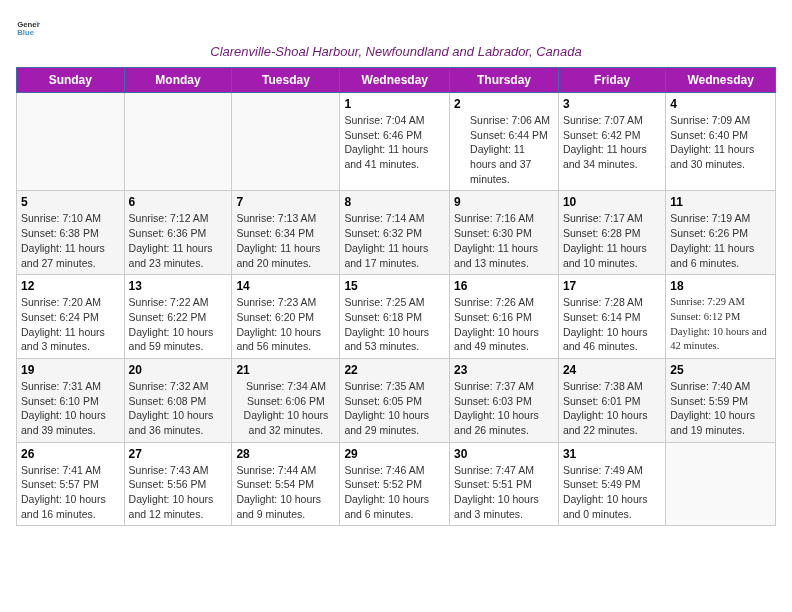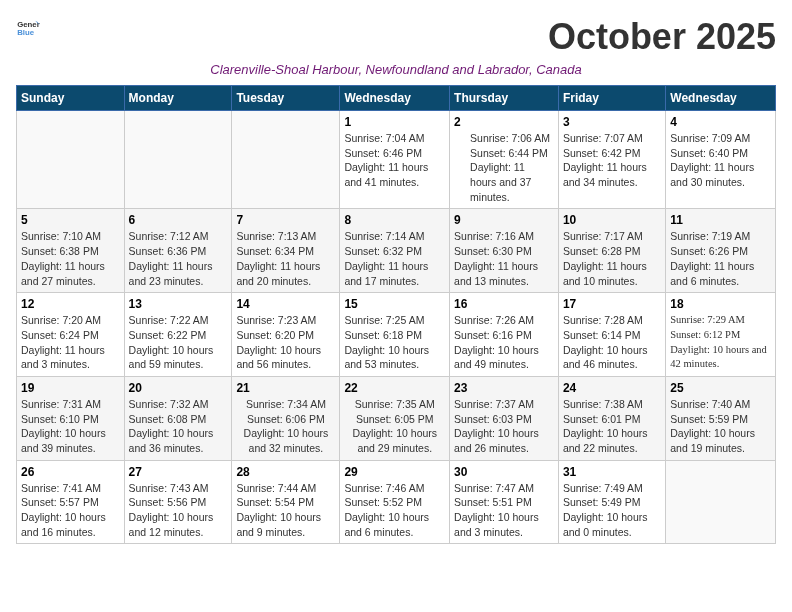--- a/index.html
+++ b/index.html
@@ -37,24 +37,24 @@
       color: #701a75;
       margin-bottom: 8px;
       font-style: italic;
     }
     table {
       width: 100%;
       border-collapse: collapse;
       font-size: 10.5px;
     }
     thead th {
-      background-color: #0c4a6e;
+      background-color: #a21caf;
       color: #fff;
       padding: 5px 4px;
-      text-align: left;
+      text-align: center;
       font-size: 12px;
       font-weight: bold;
       border: 1px solid #3a6aaa;
     }
     tbody td {
       border: 1px solid #ccc;
       vertical-align: top;
       padding: 4px 4px;
       width: 113px;
       min-height: 80px;
@@ -81,21 +81,20 @@
 <body>
 
 <div class="header">
   <div class="logo">
     <svg class="logo-icon" viewBox="0 0 40 40" xmlns="http://www.w3.org/2000/svg">
       <text x="2" y="18" font-size="13" font-weight="bold" fill="#333" font-family="Arial">General</text>
       <text x="2" y="32" font-size="13" font-weight="bold" fill="#4a90d9" font-family="Arial">Blue</text>
       <polygon points="32,8 40,16 36,10" fill="#4a90d9"></polygon>
     </svg>
   </div>
-  <div class="month-title">October 2025</div>
 </div>
 
 <div class="subtitle">Clarenville-Shoal Harbour, Newfoundland and Labrador, Canada</div>
 
 <table>
   <thead>
     <tr id="days-header">
         <th>Sunday</th>
         <th>Monday</th>
         <th>Tuesday</th>
@@ -237,21 +236,21 @@
 Daylight: 10 hours and 36 minutes.</div>
         </td>
         <td>
           <span class="day-number">21</span>
           <div class="day-info" style="white-space: pre-line; text-align: center;">Sunrise: 7:34 AM
 Sunset: 6:06 PM
 Daylight: 10 hours and 32 minutes.</div>
         </td>
         <td>
           <span class="day-number">22</span>
-          <div class="day-info" style="white-space: pre-line; text-align: center;">Sunrise: 7:35 AM
+          <div class="day-info" style="white-space: pre-line;">Sunrise: 7:35 AM
 Sunset: 6:05 PM
 Daylight: 10 hours and 29 minutes.</div>
         </td>
         <td>
           <span class="day-number">23</span>
           <div class="day-info" style="white-space: pre-line;">Sunrise: 7:37 AM
 Sunset: 6:03 PM
 Daylight: 10 hours and 26 minutes.</div>
         </td>
         <td>

